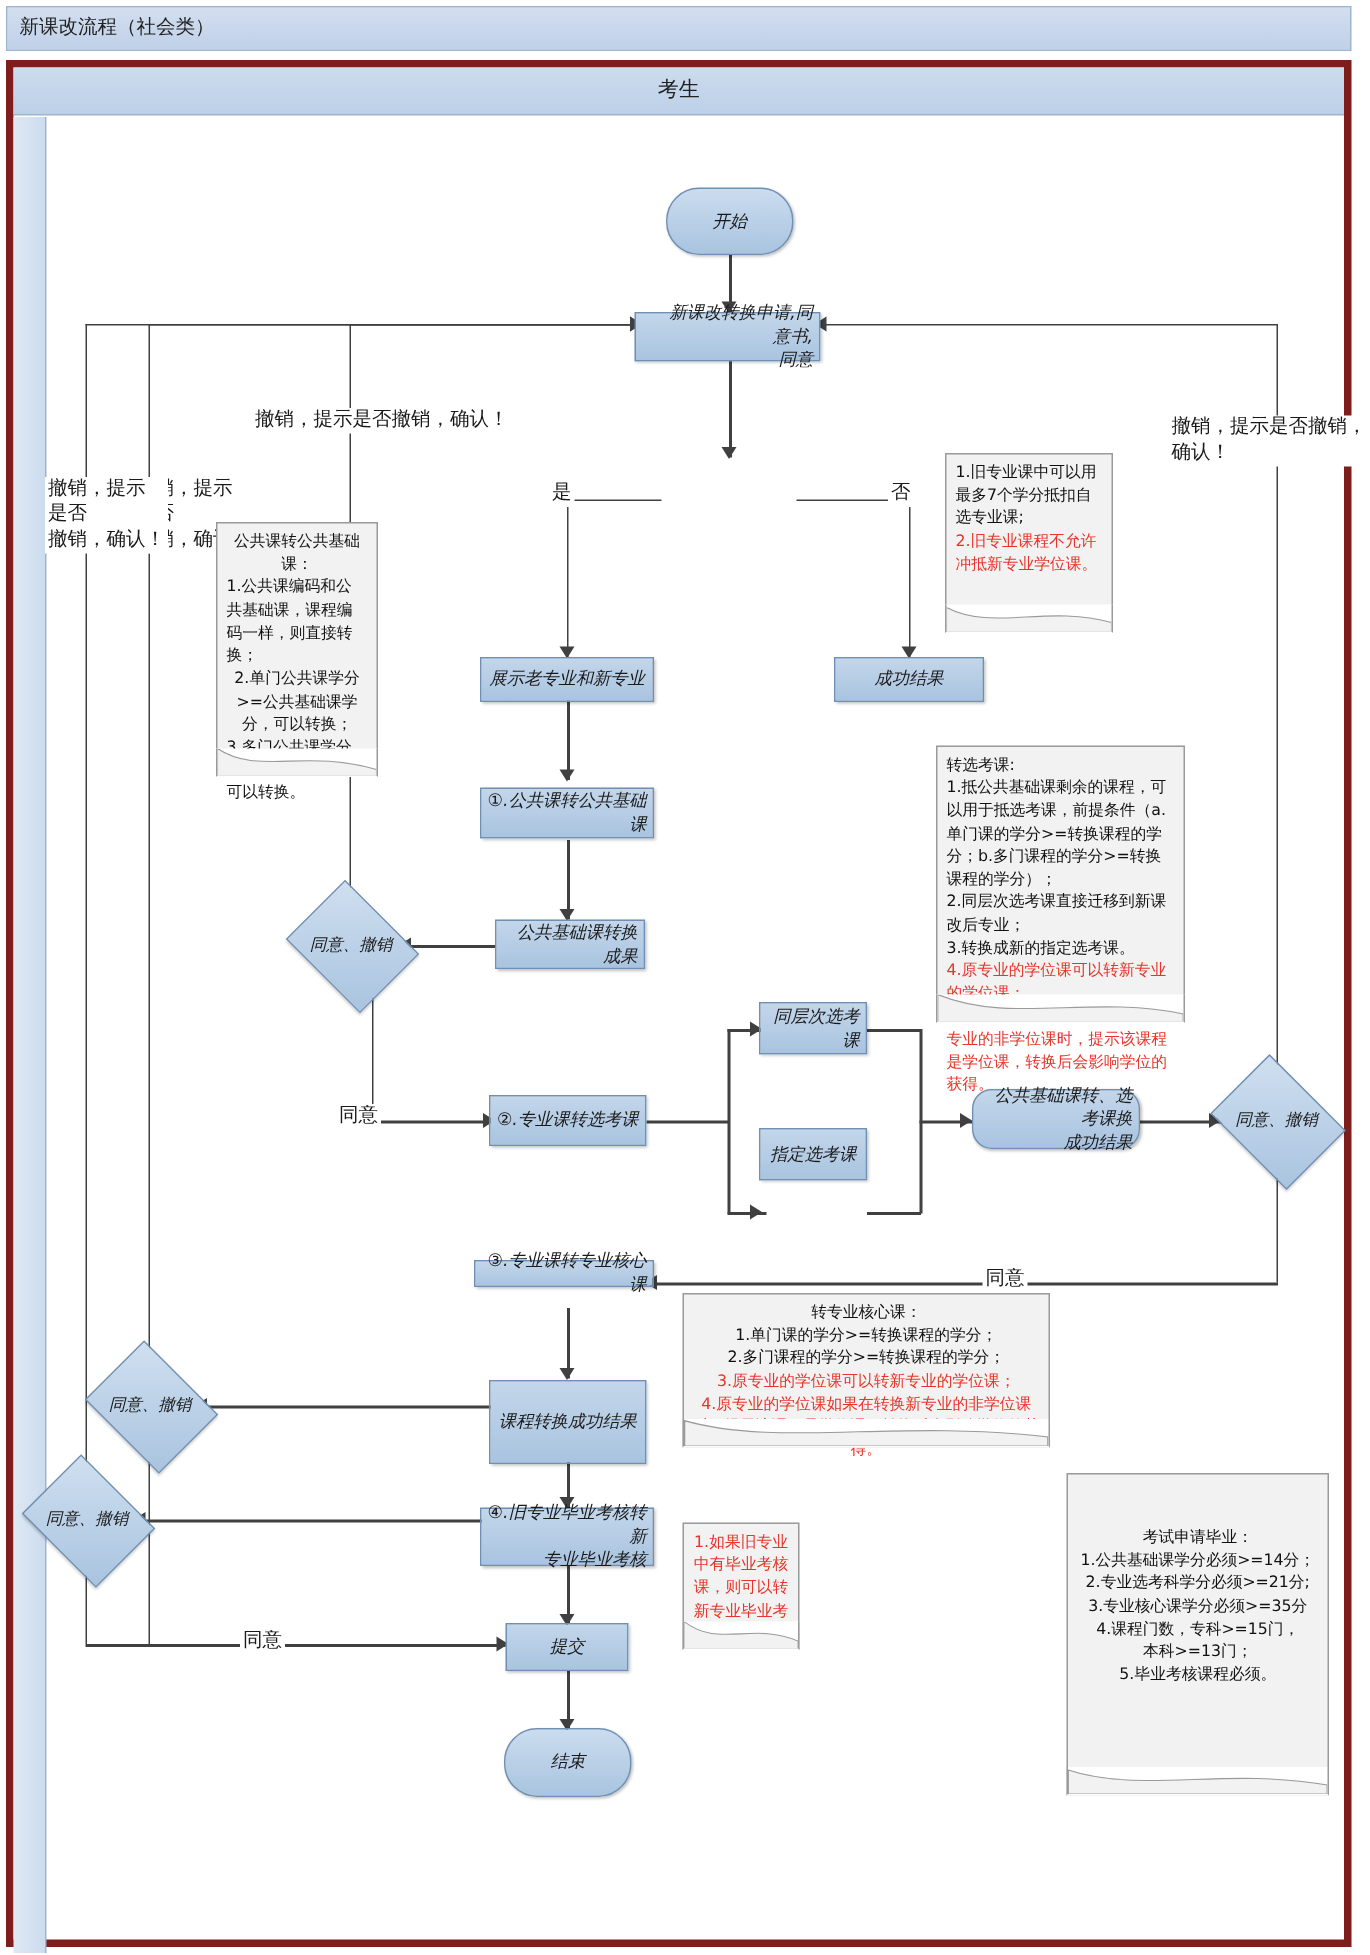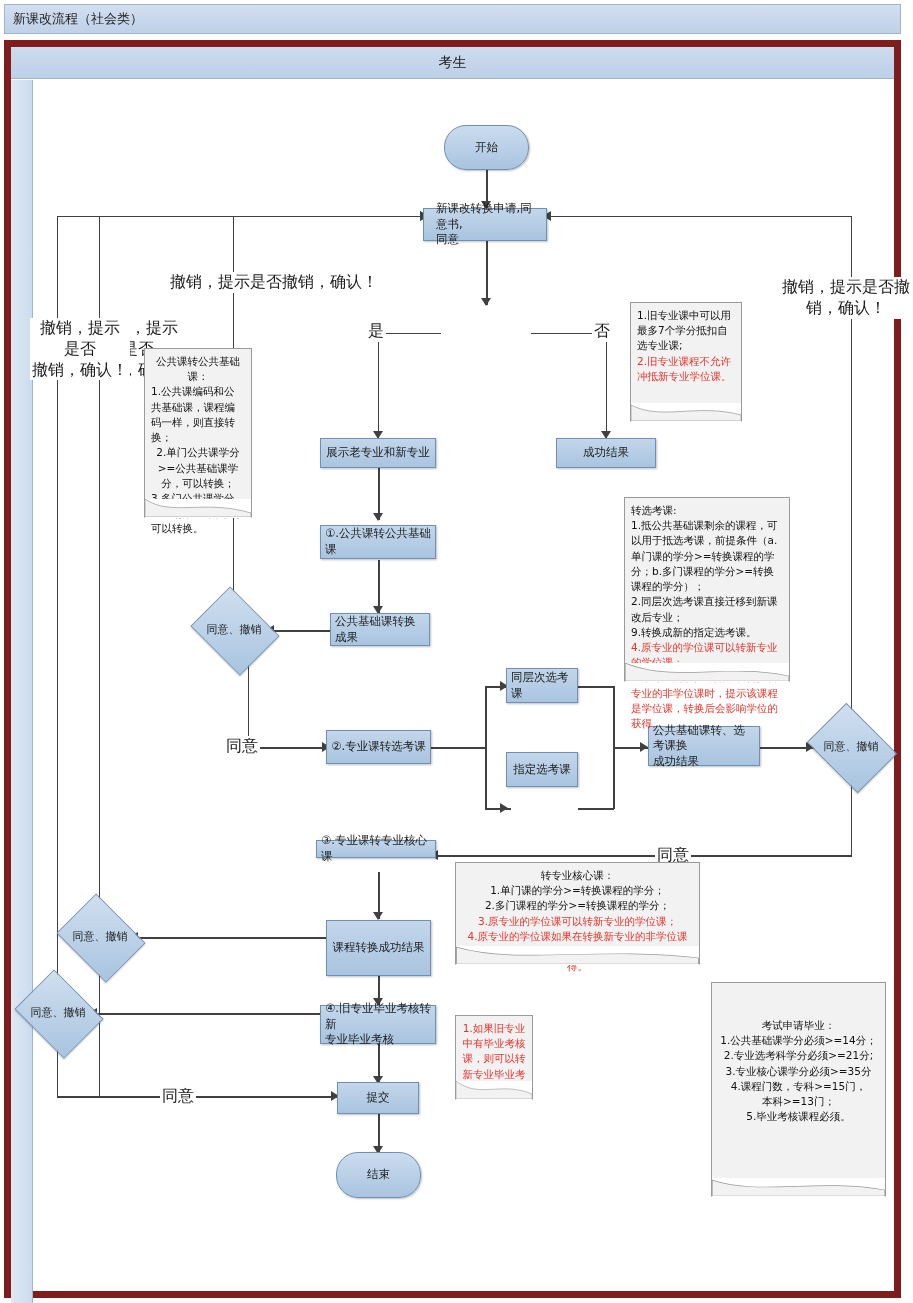--- a/index.html
+++ b/index.html
@@ -8,42 +8,42 @@
 
   
   .win-title{
     position:absolute;left:4px;top:4px;width:897px;height:30px;
     background:linear-gradient(#d3dff0,#bfd0e8);
     border:1px solid #9fb4ce;box-sizing:border-box;
     font-size:13px;color:#222;line-height:28px;padding-left:8px;
   }
   .pool{
     position:absolute;left:4px;top:40px;width:897px;height:1258px;
-    border:7px solid #7f1d1d;box-sizing:border-box;background:#fff;
+    border:5px solid #7f1d1d;box-sizing:border-box;background:#fff;
   }
   .pool-header{
     position:absolute;left:0;top:0;width:100%;height:32px;
     background:linear-gradient(#cddcee,#bcd0e8);
     border-bottom:1px solid #9fb4ce;box-sizing:border-box;
     text-align:center;font-size:14px;color:#222;line-height:31px;
   }
   .lane-label{
     position:absolute;left:0;top:33px;width:22px;height:1224px;
     background:linear-gradient(to right,#dfe8f4,#ccdcee);
     border-right:1px solid #9fb4ce;box-sizing:border-box;
   }
   .lane-label span{
     position:absolute;bottom:6px;left:50%;transform:translateX(-50%) ;
     writing-mode:vertical-rl;font-size:11px;color:#333;white-space:nowrap;
   }
 
   
   .node{position:absolute;box-sizing:border-box;
         display:flex;align-items:center;justify-content:center;
-        text-align:left;font-size:11.5px;color:#1a1a1a;line-height:1.35;}
+        text-align:right;font-size:11.5px;color:#1a1a1a;line-height:1.35;font-style:italic;}
   .proc{
     background:linear-gradient(#c3d6ea,#a9c4e0);
     border:1px solid #6f8fb3;
     box-shadow:1px 1px 2px rgba(0,0,0,.25);
     padding:2px 4px;
   }
   .term{
     background:linear-gradient(#cbdcee,#a9c4e0);
     border:1px solid #6f8fb3;border-radius:22px;
     box-shadow:1px 1px 2px rgba(0,0,0,.25);
@@ -79,22 +79,22 @@
   .ln{position:absolute;background:#404040;}
   .lnh{height:1px;}
   .lnv{width:1px;}
   .lnh2{height:1.6px;}
   .lnv2{width:1.6px;}
   .arr{position:absolute;width:0;height:0;}
   .arr-d{border-left:5px solid transparent;border-right:5px solid transparent;border-top:8px solid #404040;}
   .arr-l{border-top:5px solid transparent;border-bottom:5px solid transparent;border-right:8px solid #404040;}
   .arr-r{border-top:5px solid transparent;border-bottom:5px solid transparent;border-left:8px solid #404040;}
 
-  .elbl{position:absolute;font-size:16px;color:#1a1a1a;background:#fff;
-        padding:0 2px;white-space:pre-line;text-align:center;line-height:1.3;}
+  .elbl{position:absolute;font-size:13px;color:#1a1a1a;background:#fff;
+        padding:0 2px;white-space:pre-line;text-align:left;line-height:1.3;}
 </style>
 </head>
 <body>
 
 <div id="page">
 
   <div class="win-title">新课改流程（社会类）</div>
 
   <div class="pool">
     <div class="pool-header">考生</div>
@@ -219,21 +219,21 @@
     <div class="dshape"></div>
     <div class="dtext">同意、撤销</div>
   </div>
 
   <div class="node proc" style="left:326px;top:730px;width:105px;height:34px;">②.专业课转选考课</div>
 
   <div class="node proc" style="left:506px;top:668px;width:72px;height:35px;">同层次选考课</div>
 
   <div class="node proc" style="left:506px;top:752px;width:72px;height:35px;">指定选考课</div>
 
-  <div class="node proc" style="left:648px;top:726px;width:112px;height:40px;white-space:pre-line;">公共基础课转、选考课换
+  <div class="node proc" style="left:648px;top:726px;width:112px;height:40px;white-space:pre-line;border-radius:13px;">公共基础课转、选考课换
 成功结果</div>
 
   <div class="node diam" style="left:816px;top:720px;width:70px;height:54px;">
     <div class="dshape"></div>
     <div class="dtext">同意、撤销</div>
   </div>
 
   <div class="node proc" style="left:316px;top:840px;width:120px;height:18px;">③.专业课转专业核心课</div>
 
   <div class="node proc" style="left:326px;top:920px;width:105px;height:56px;">课程转换成功结果</div>
@@ -274,21 +274,21 @@
       <svg viewBox="0 0 100 18" preserveAspectRatio="none">
           <path d="M0,2 C28,18 60,0 100,12 L100,18 L0,18 Z" fill="#f2f2f2" stroke="#9a9a9a" stroke-width="0.7"></path>
         </svg>
     </div>
   </div>
 
   <div class="note left" style="left:624px;top:497px;width:166px;height:185px;">
     <div>转选考课:</div>
     <div>1.抵公共基础课剩余的课程，可以用于抵选考课，前提条件（a.单门课的学分&gt;=转换课程的学分；b.多门课程的学分&gt;=转换课程的学分）；</div>
     <div>2.同层次选考课直接迁移到新课改后专业；</div>
-    <div>9.转换成新的指定选考课。</div>
+    <div>3.转换成新的指定选考课。</div>
     <div class="red">4.原专业的学位课可以转新专业的学位课；</div>
     <div class="red">5.原专业的学位课如果在转换新专业的非学位课时，提示该课程是学位课，转换后会影响学位的获得。</div>
     <div class="tear">
       <svg viewBox="0 0 100 18" preserveAspectRatio="none">
           <path d="M0,0 C30,20 62,0 100,13 L100,18 L0,18 Z" fill="#f2f2f2" stroke="#9a9a9a" stroke-width="0.7"></path>
         </svg>
     </div>
   </div>
 
   <div class="note center" style="left:455px;top:862px;width:245px;height:103px;">

